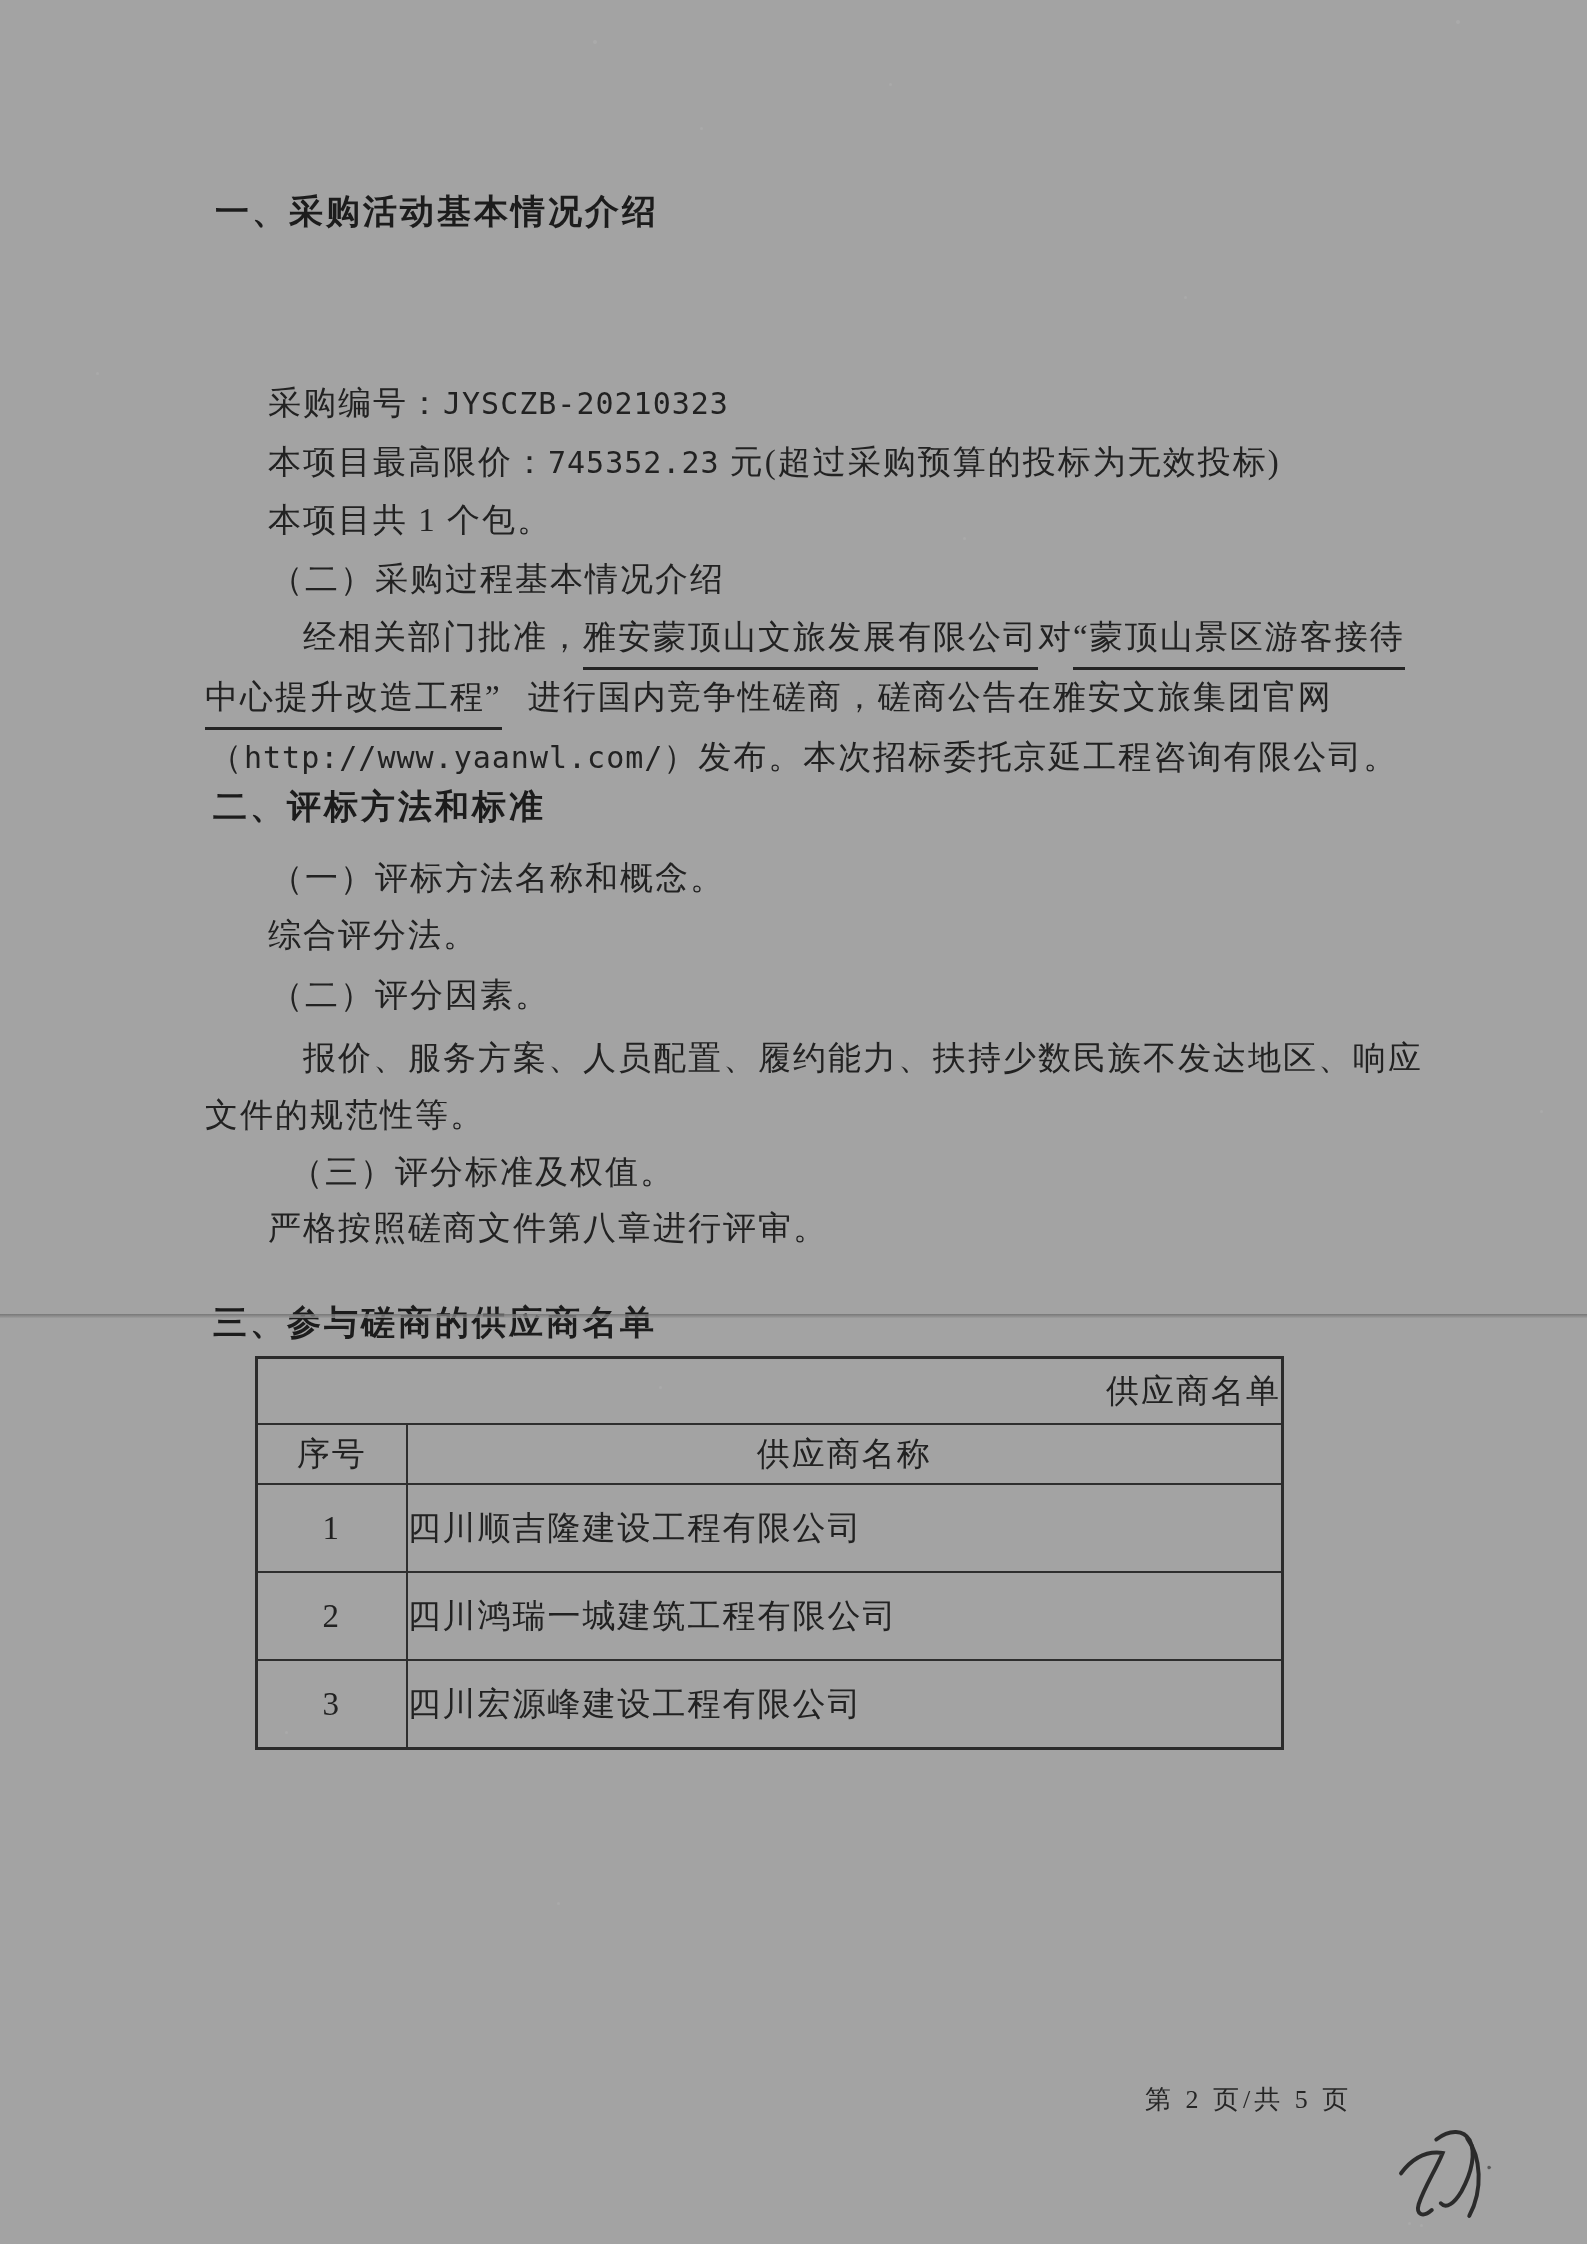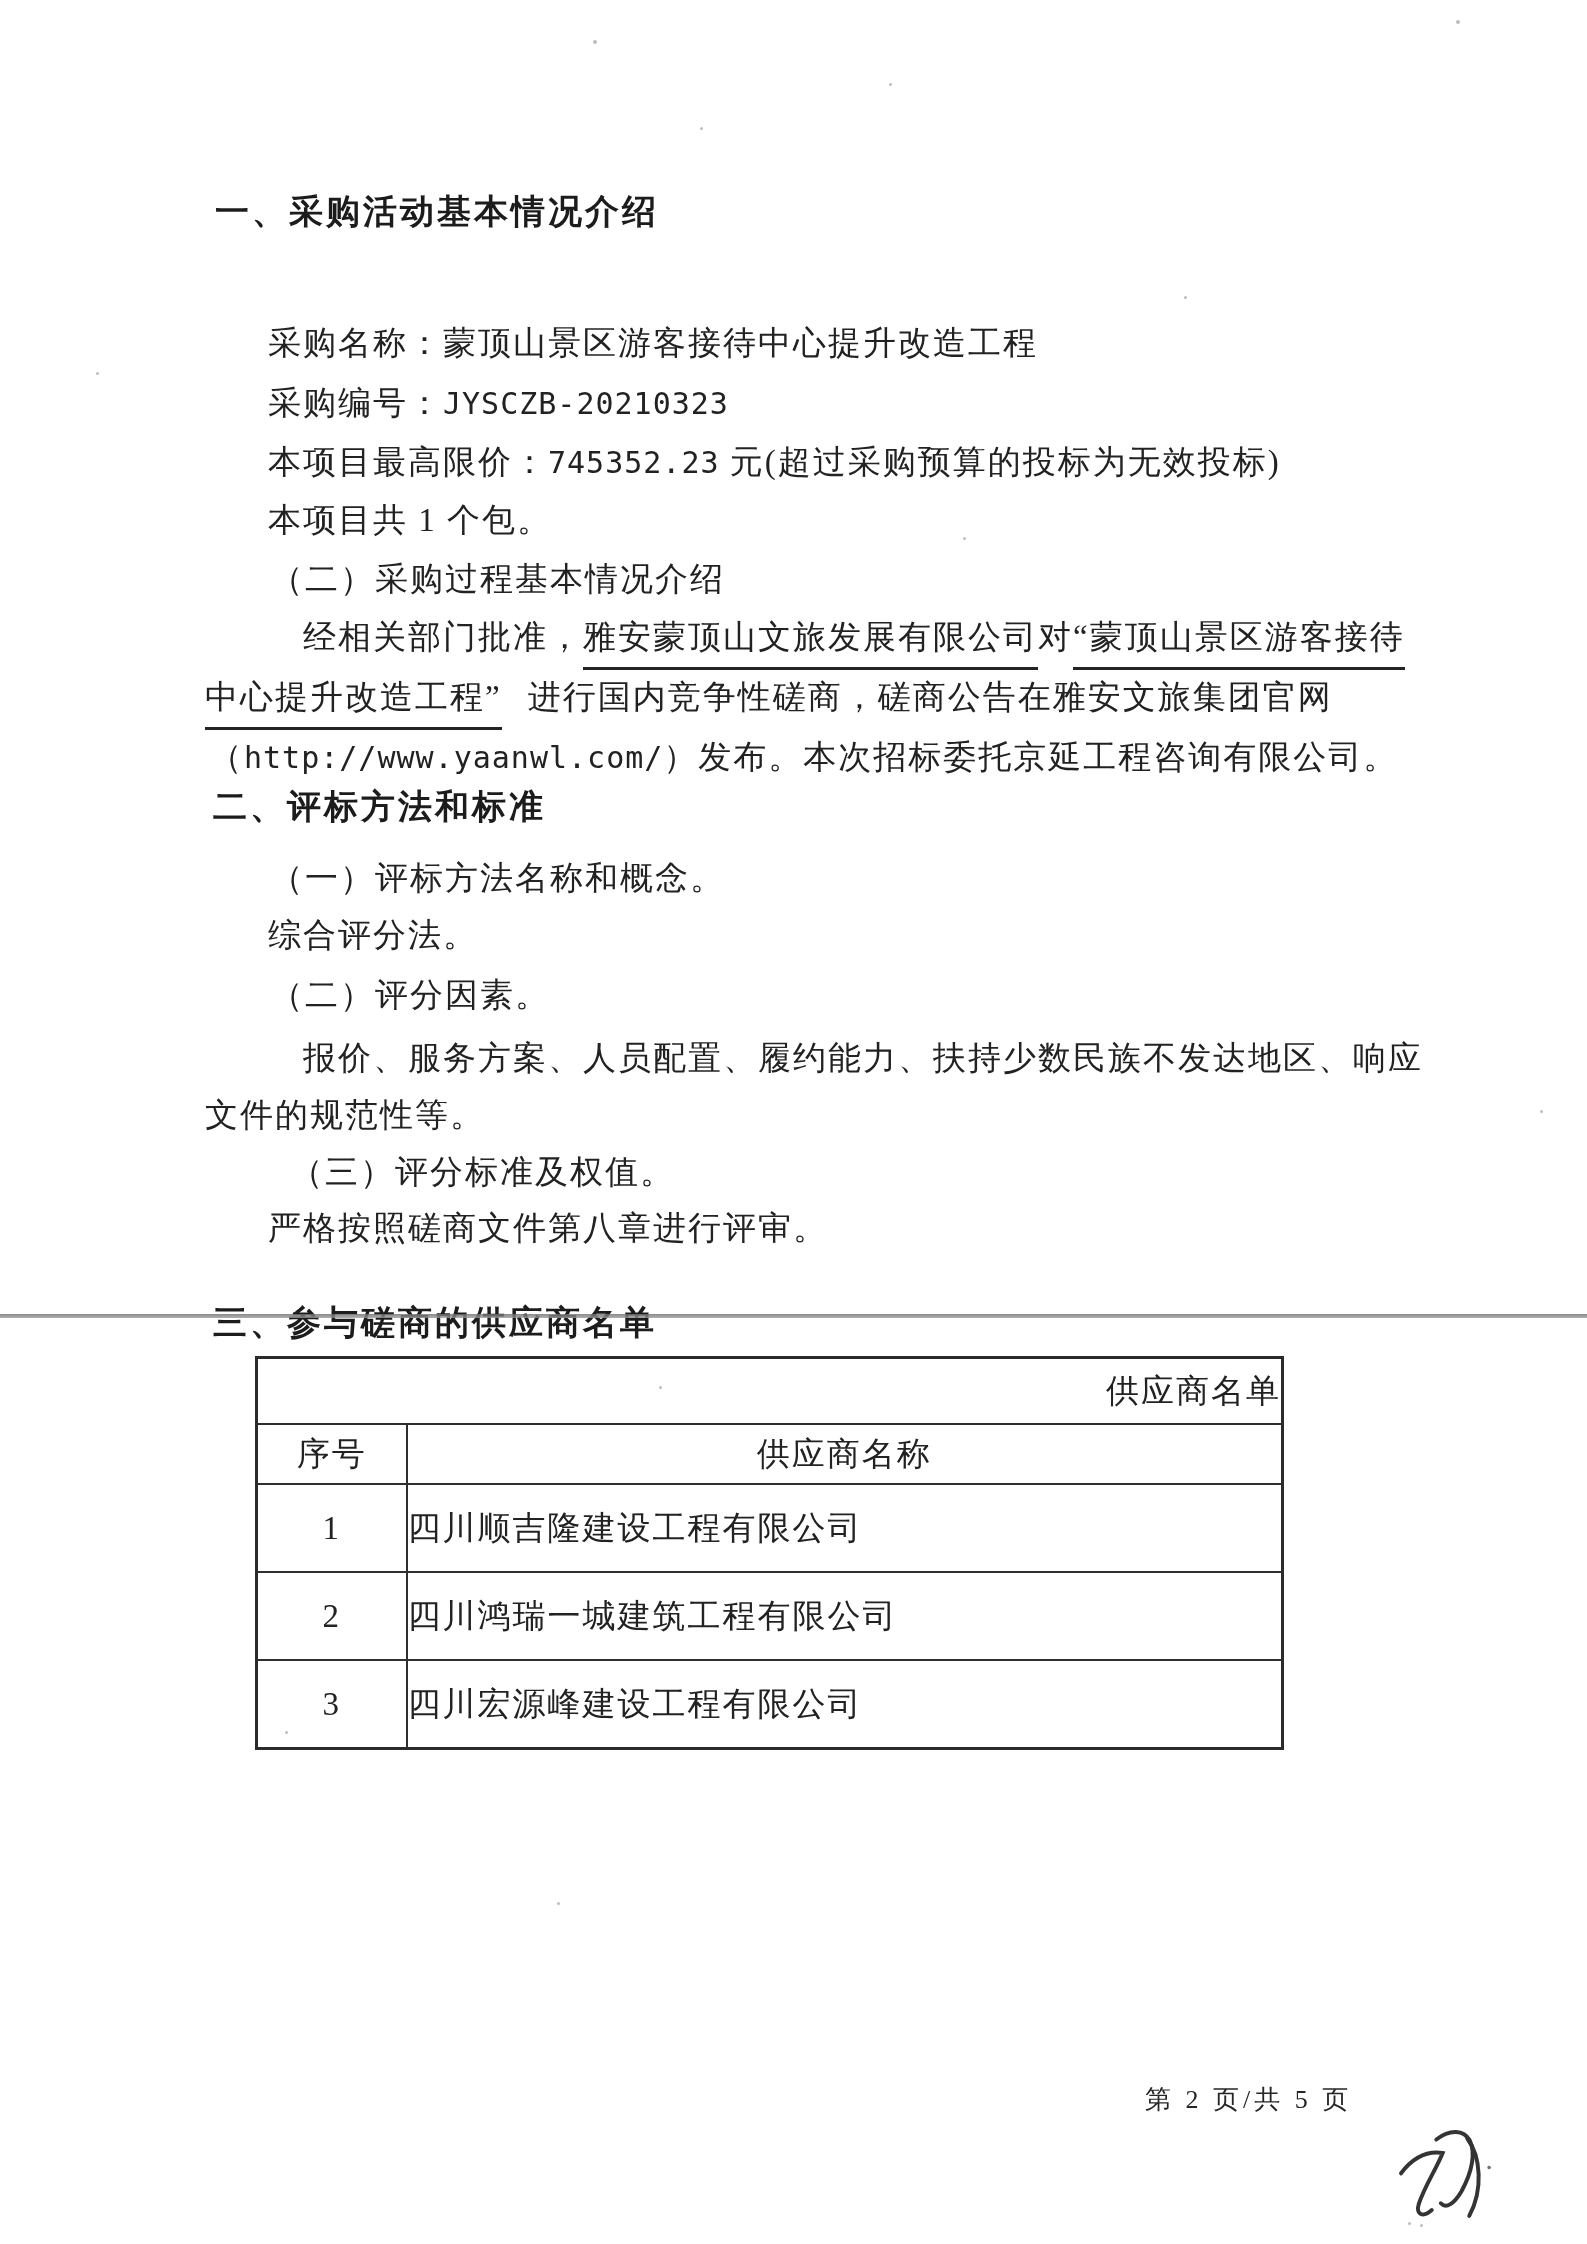--- a/index.html
+++ b/index.html
@@ -1,18 +1,18 @@
 <!DOCTYPE html>
 <html lang="zh"><head>
 <meta charset="utf-8">
 <style>
   html,body { margin:0; padding:0; background:#888; }
   .page {
     position:relative; width:1587px; height:2244px;
-    margin:0 auto; background:#ffffff; overflow:hidden;
+    margin:0 auto; background:#a3a3a3; overflow:hidden;
     font-family:"Liberation Serif","DejaVu Serif",serif;
     color:#222222;
   }
   .line {
     position:absolute; white-space:nowrap;
     font-size:33px; letter-spacing:2px; line-height:1.25;
     color:#222222;
   }
   .h {
     font-family:"Liberation Sans","DejaVu Sans",sans-serif;
@@ -45,21 +45,20 @@
   }
   .handwriting { position:absolute; left:1396px; top:2112px; transform:rotate(-8deg); }
   .speck { position:absolute; background:#ababab; border-radius:50%; opacity:.8; }
 </style>
 </head>
 <body>
 
 <div class="page">
 
   <div class="line h" style="left:215px; top:190px;">一、采购活动基本情况介绍</div>
-  <div class="line" style="left:268px; top:323px;">采购名称：蒙顶山景区游客接待中心提升改造工程</div>
   <div class="line" style="left:268px; top:383px;"><span>采购编号：</span><span class="mono">JYSCZB-20210323</span></div>
   <div class="line" style="left:268px; top:442px;"><span>本项目最高限价：</span><span class="mono">745352.23</span><span> 元(超过采购预算的投标为无效投标)</span></div>
   <div class="line" style="left:268px; top:500px;">本项目共 1 个包。</div>
   <div class="line" style="left:270px; top:559px;">（二）采购过程基本情况介绍</div>
 
   <div class="line" style="left:303px; top:617px;"><span>经相关部门批准，</span><span class="u">雅安蒙顶山文旅发展有限公司</span><span>对</span><span class="u">“蒙顶山景区游客接待</span></div>
   <div class="line" style="left:205px; top:677px;"><span class="u gap-r">中心提升改造工程”</span><span>进行国内竞争性磋商，磋商公告在雅安文旅集团官网</span></div>
   <div class="line" style="left:193px; top:737px;margin-left:16px;"><span>（</span><span class="mono">http://www.yaanwl.com/</span><span>）发布。本次招标委托京延工程咨询有限公司。</span></div>
 
   <div class="line h" style="left:213px; top:785px;">二、评标方法和标准</div>

